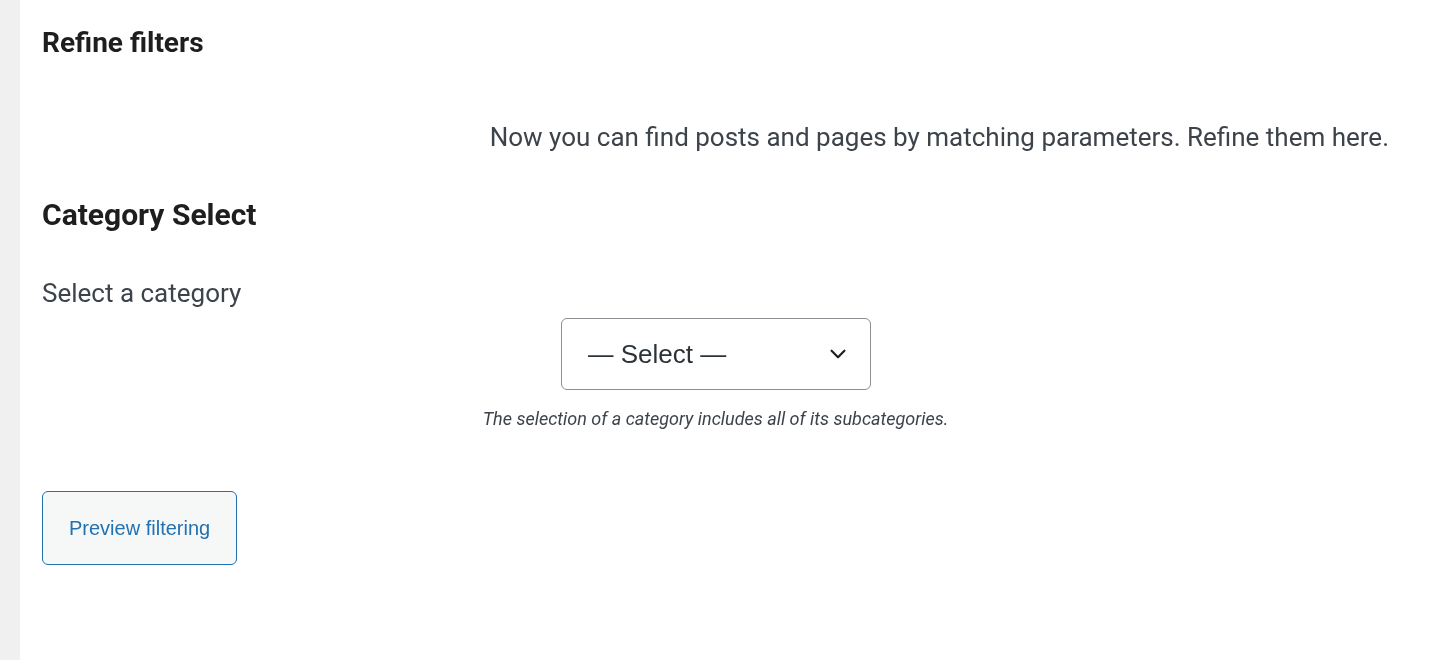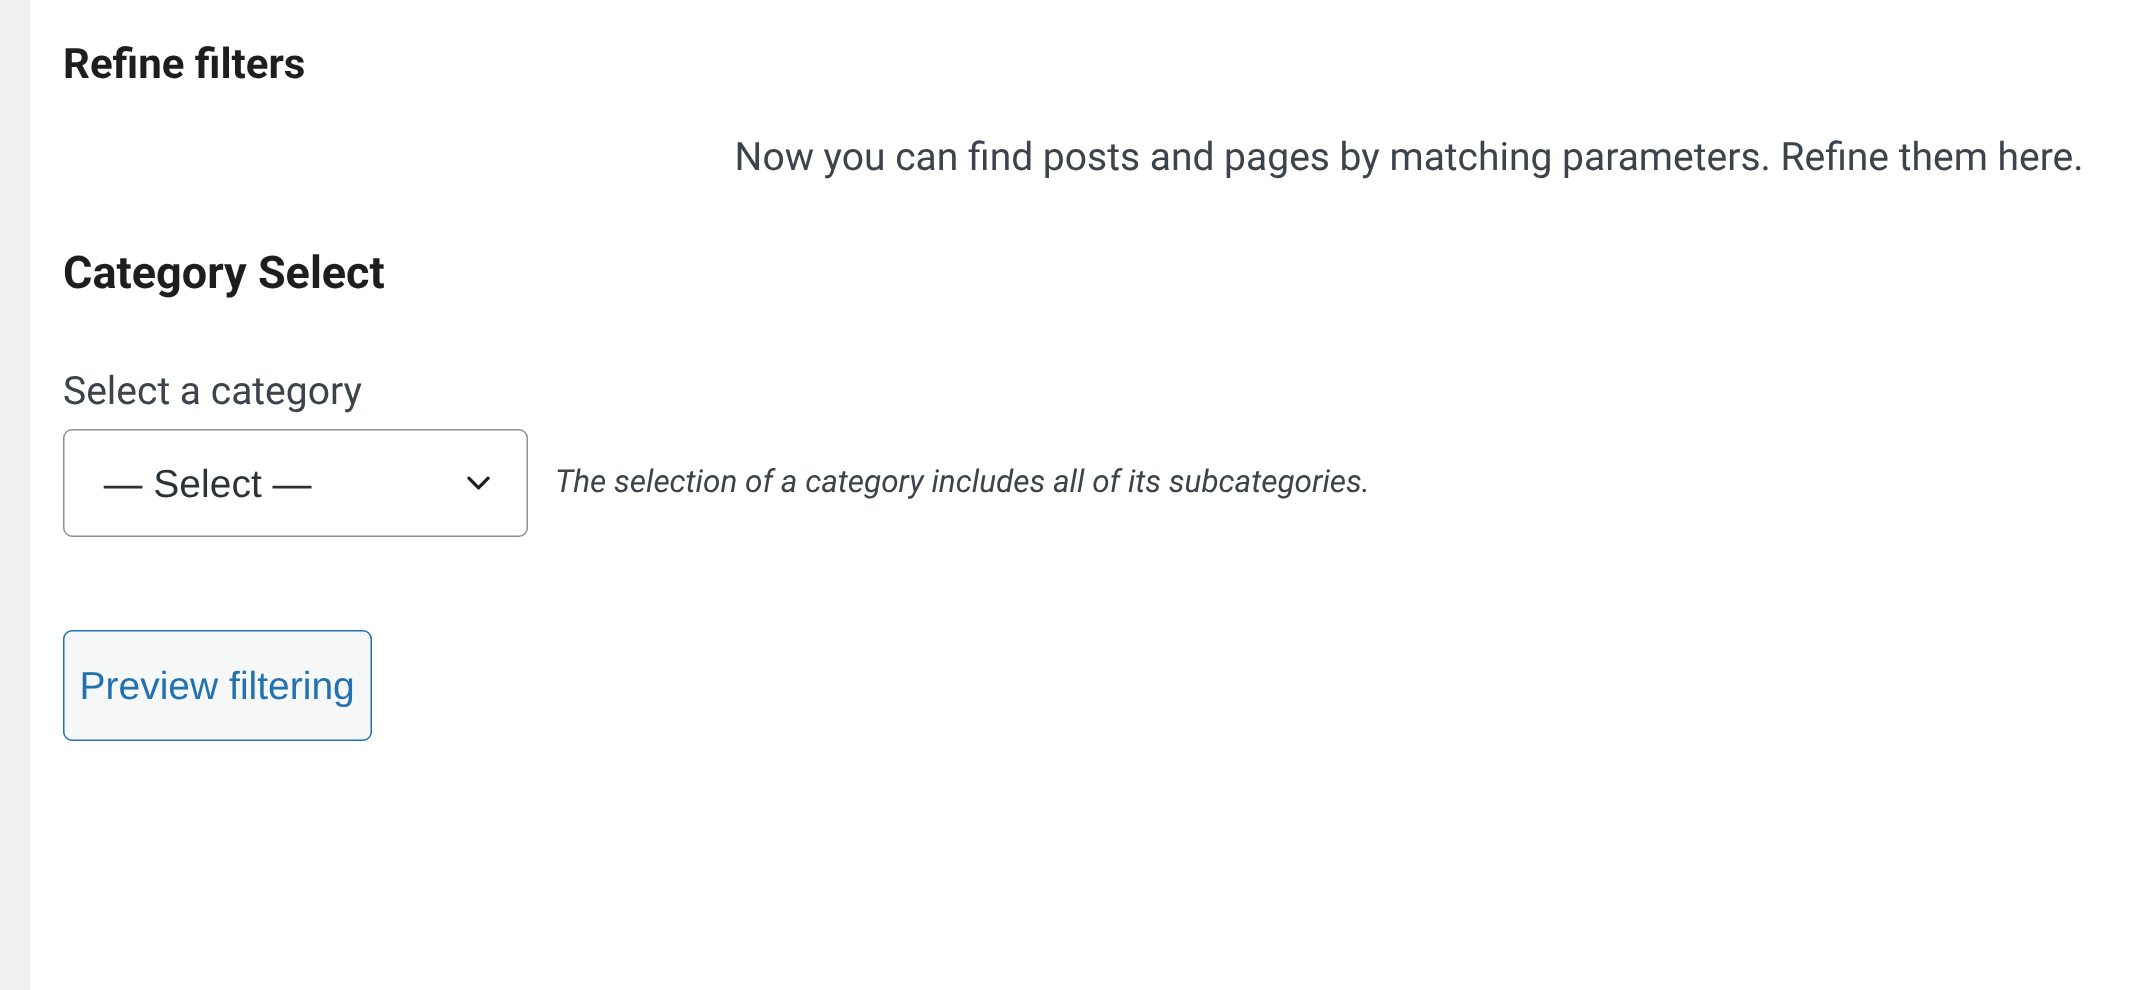--- a/index.html
+++ b/index.html
@@ -19,21 +19,21 @@
     .content {
       position: absolute;
       left: 42px;
       top: 26px;
       right: 40px;
     }
     .section-title {
       font-size: 28px;
       font-weight: 700;
       color: #1e1e1e;
-      margin-bottom: 28px;
+      margin-bottom: 60px;
     }
     .lead {
       font-size: 26px;
       font-weight: 400;
       color: #3c434a;
       line-height: 1.4;
       margin-bottom: 42px;
       text-align: right;
     }
     .subhead {
@@ -47,20 +47,21 @@
       font-size: 26px;
       font-weight: 400;
       color: #3c434a;
       margin-bottom: 10px;
       display: block;
     }
     .select-row {
       display: flex;
       align-items: center;
       gap: 18px;
+      flex-direction: column;
     }
     .select-wrap {
       position: relative;
       width: 310px;
       height: 72px;
     }
     .select {
       appearance: none;
       -webkit-appearance: none;
       width: 100%;
@@ -77,34 +78,34 @@
     .chevron {
       position: absolute;
       right: 22px;
       top: 50%;
       transform: translateY(-50%);
       width: 22px; height: 22px;
       pointer-events: none;
       color: #1e1e1e;
     }
     .hint {
-      font-size: 21px;
+      font-size: 18px;
       font-style: italic;
       color: #3c434a;
     }
     .actions {
       margin-top: 62px;
     }
     .btn {
       display: inline-flex;
       align-items: center;
       justify-content: center;
       height: 74px;
-      padding: 0 10px;
-      font-size: 26px;
+      padding: 0 26px;
+      font-size: 20px;
       font-weight: 400;
       color: #2271b1;
       background: #f6f7f7;
       border: 1.8px solid #2271b1;
       border-radius: 6px;
       cursor: pointer;
     }
   </style>
 </head>
 <body>

